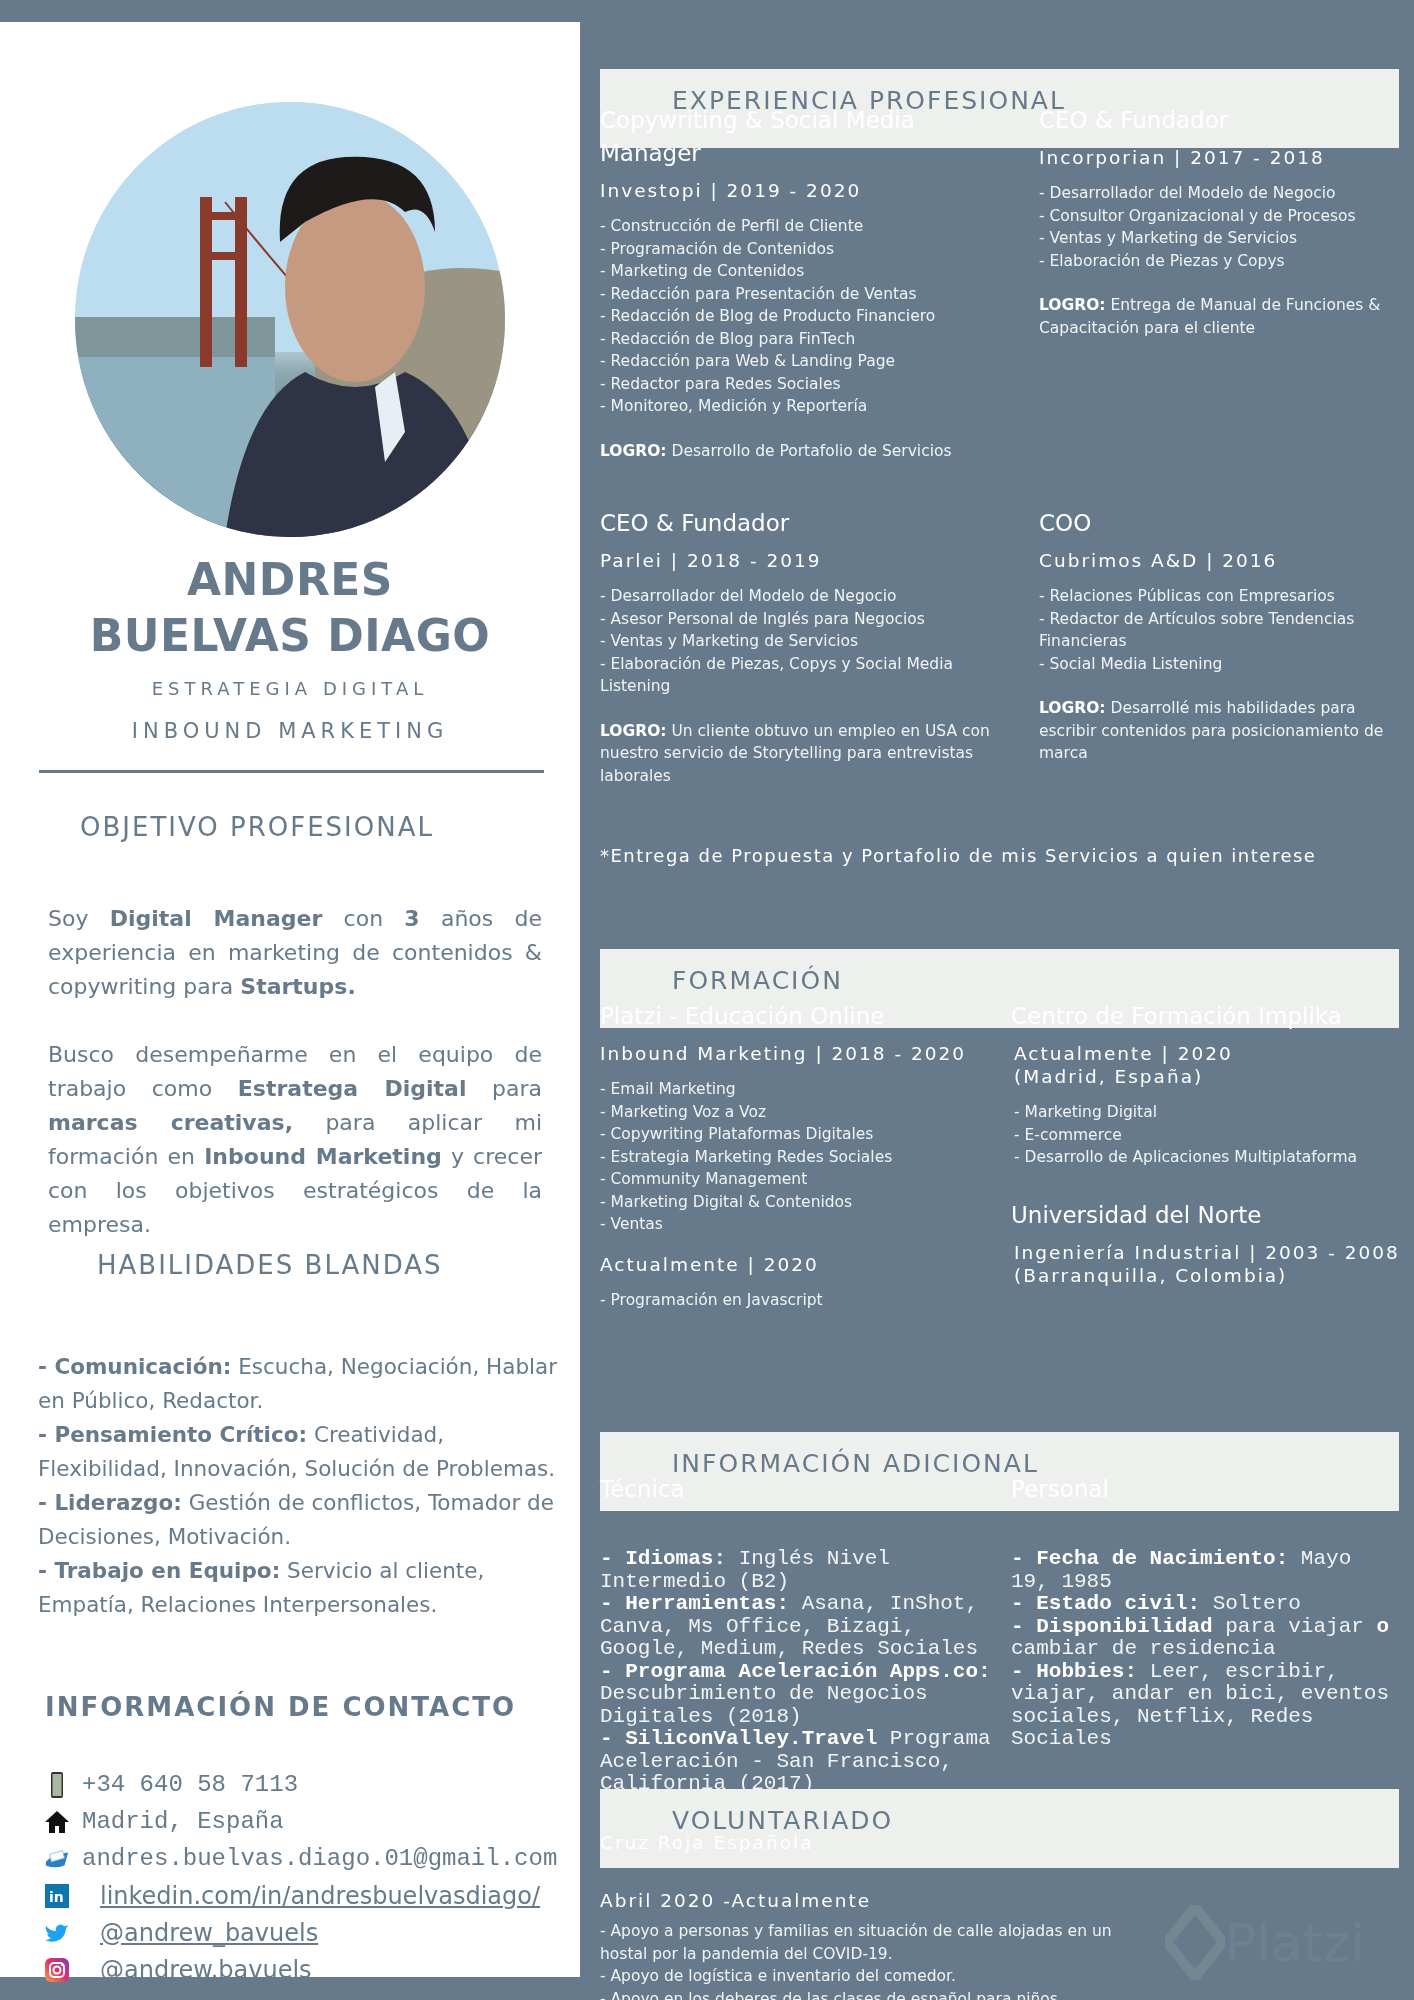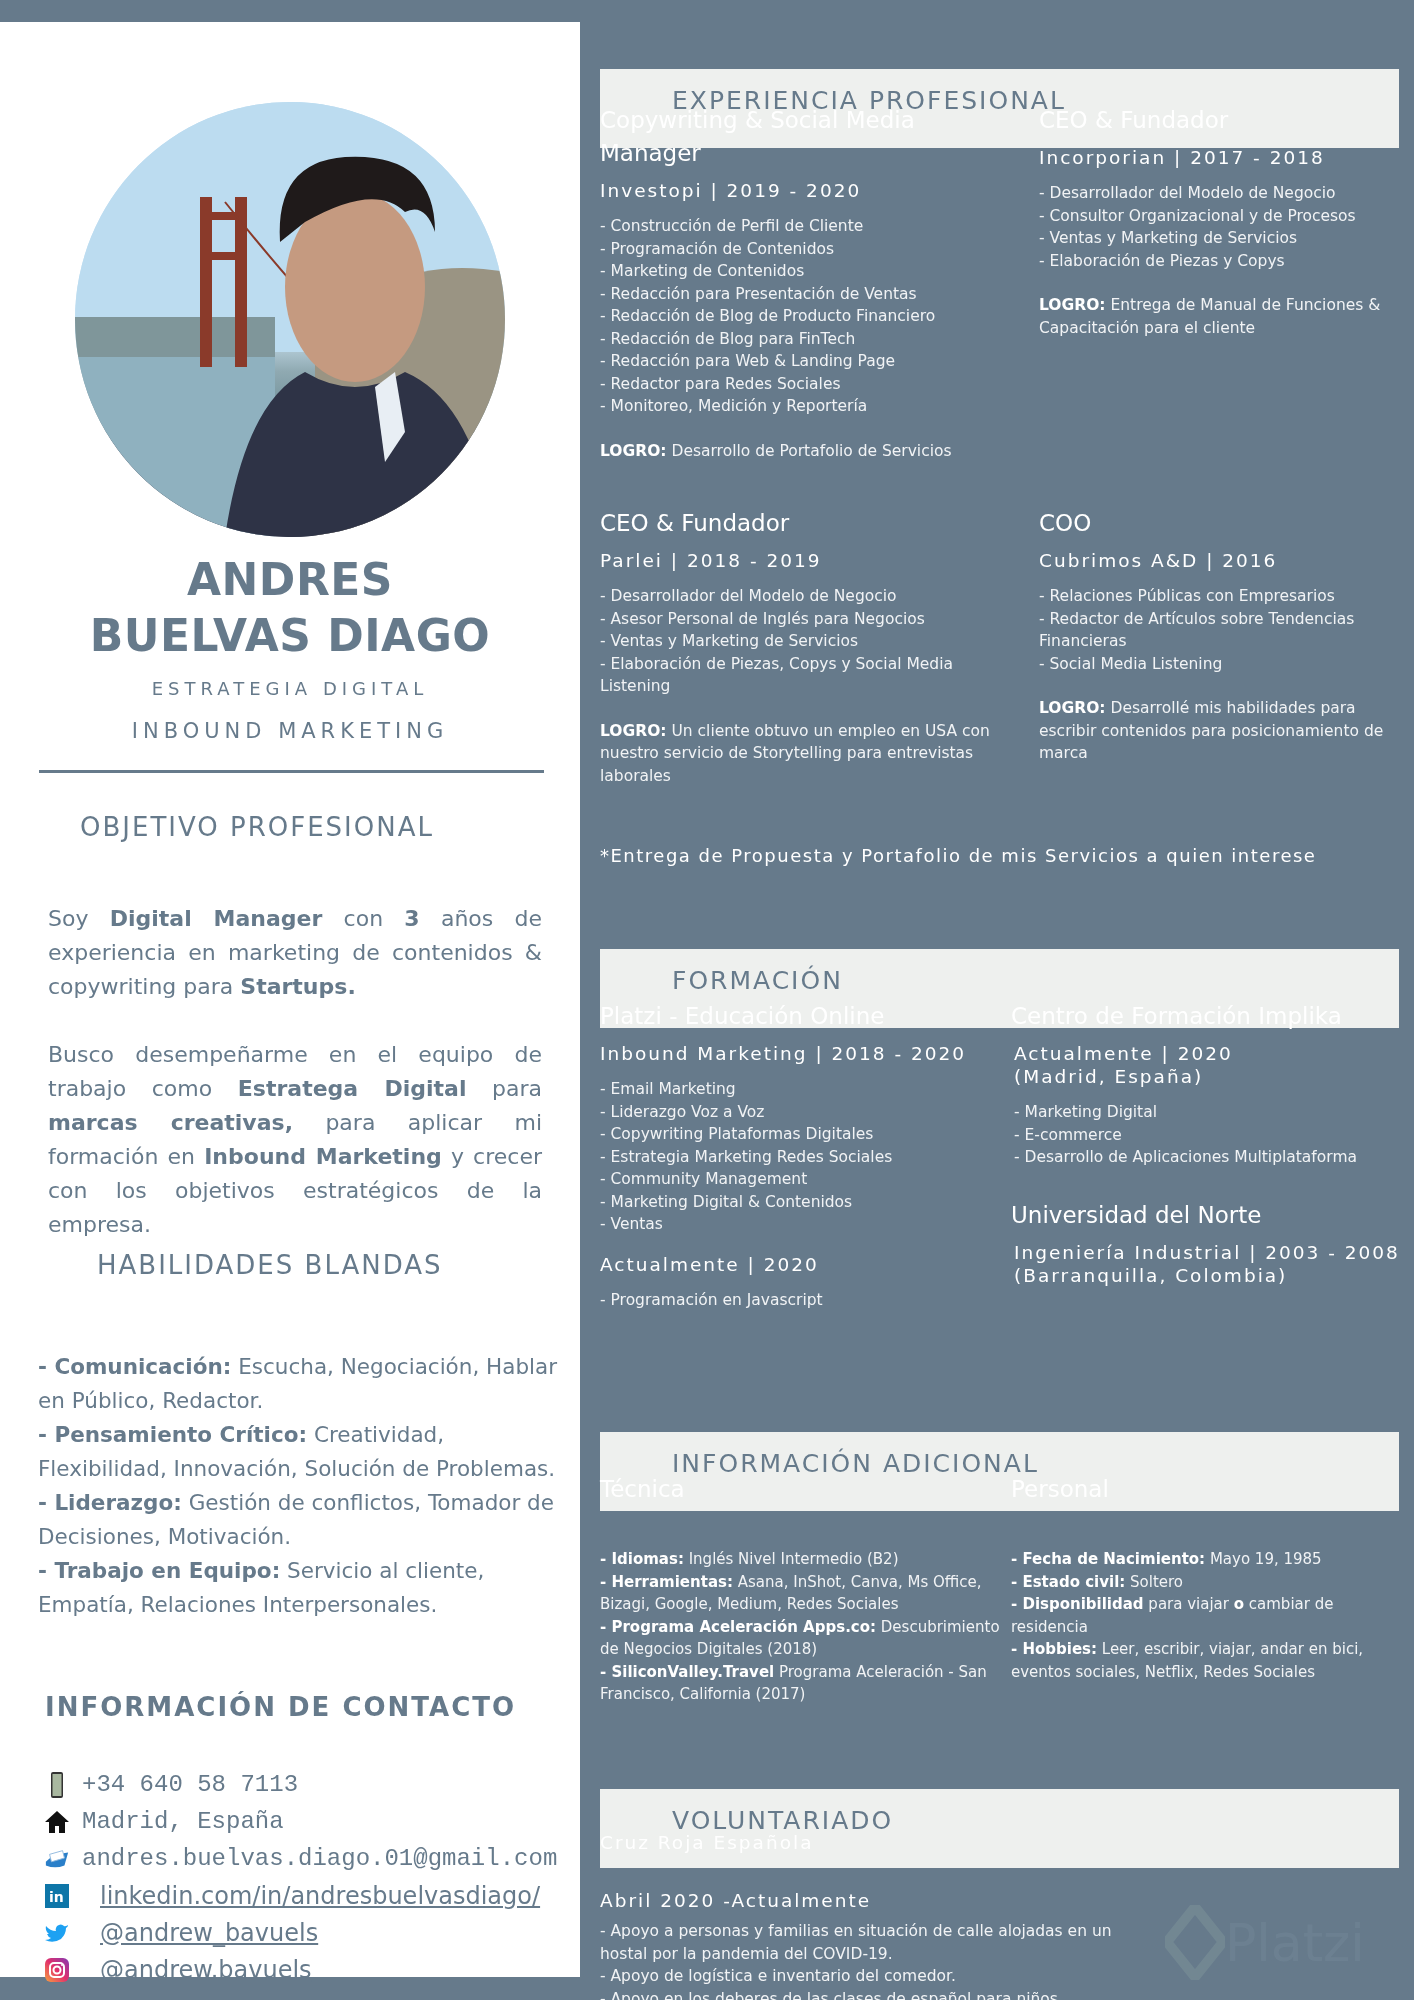--- a/index.html
+++ b/index.html
@@ -70,21 +70,21 @@
     background: #eef0ee; color: #667a8b;
     font-size: 25px; letter-spacing: 2px; padding-left: 72px; line-height: 64px; margin-top: 47px;
   }
   .col { position: absolute; color: #ffffff; }
   .job-title { font-size: 23px; line-height: 33px; font-weight: normal; }
   .job-sub { font-size: 18.5px; letter-spacing: 2px; margin-top: 10px; margin-bottom: 14px; }
   .bullets { font-size: 15.5px; line-height: 22.5px; color: #f1f3f5; }
   .logro { font-size: 15.5px; line-height: 22.5px; margin-top: 22px; color: #f1f3f5; }
   .logro b { font-weight: bold; color: #ffffff; }
   .note { position: absolute; left: 600px; top: 845px; font-size: 18px; letter-spacing: 1.5px; color: #ffffff; }
-  .info-list { font-size: 15px; line-height: 22.5px; color: #f1f3f5; margin-top: 42px; }
+  .info-list { font-size: 21px; line-height: 22.5px; color: #f1f3f5; margin-top: 42px; font-family: Liberation Mono, monospace; }
   .info-list b { font-weight: bold; color: #ffffff; }
   .vol-sub { font-size: 18.5px; letter-spacing: 2px; line-height: 26px; }
   .watermark {
     position: absolute; left: 1165px; top: 1905px; display: flex; align-items: center;
     opacity: 0.18; color: #8aa0ac; font-size: 52px;
   }
 </style>
 </head>
 <body>
 
@@ -252,21 +252,21 @@
 
 <div class="note">*Entrega de Propuesta y Portafolio de mis Servicios a quien interese</div>
 
 <div class="section-box" style="top:902px;">FORMACIÓN</div>
 
 <div class="col" style="left:600px; top:1000px; width:400px;">
   <div class="job-title">Platzi - Educación Online</div>
   <div class="job-sub">Inbound Marketing | 2018 - 2020</div>
   <div class="bullets">
       <div>- Email Marketing</div>
-      <div>- Liderazgo Voz a Voz</div>
+      <div>- Marketing Voz a Voz</div>
       <div>- Copywriting Plataformas Digitales</div>
       <div>- Estrategia Marketing Redes Sociales</div>
       <div>- Community Management</div>
       <div>- Marketing Digital &amp; Contenidos</div>
       <div>- Ventas</div>
     </div>
   <div class="job-sub" style="margin-top:18px;">Actualmente | 2020</div>
   <div class="bullets">
       <div>- Programación en Javascript</div>
     </div>

